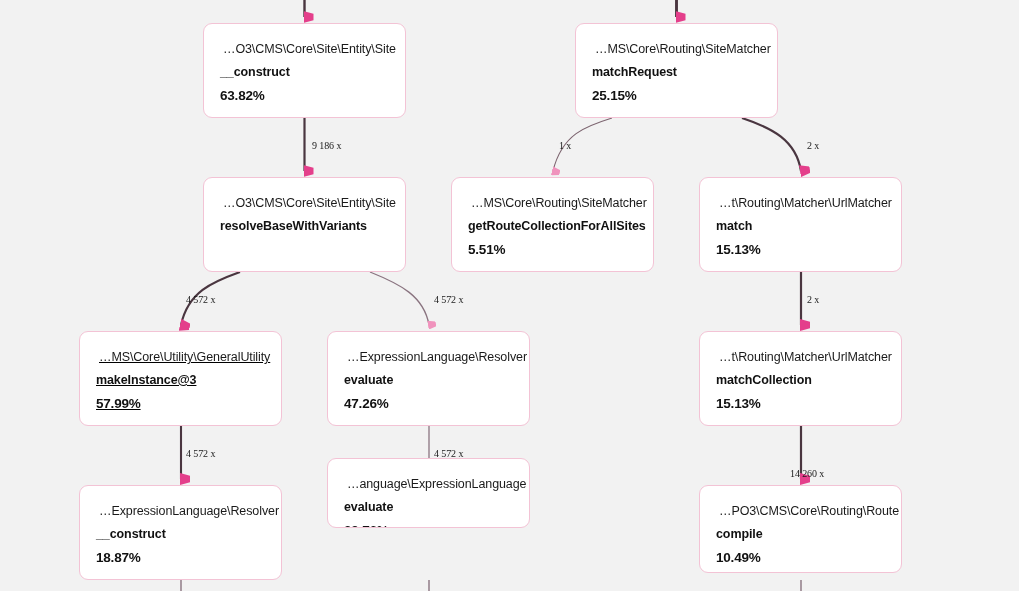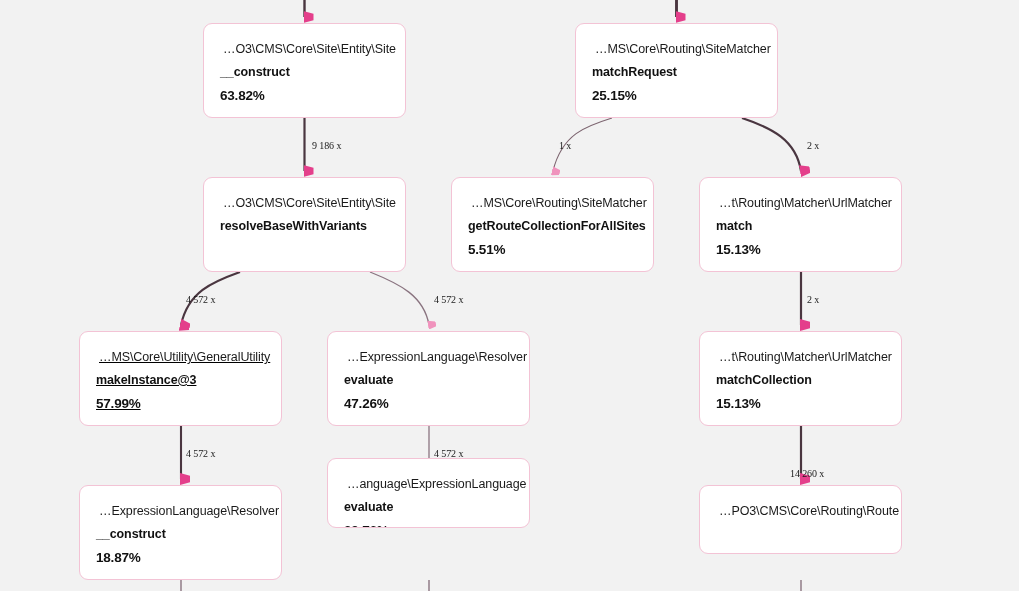--- a/index.html
+++ b/index.html
@@ -234,23 +234,25 @@
   </div>
 
   <div class="node" style="left:327px; top:458px; width:203px; height:70px;">
     <div class="node-inner">
       <div class="node-namespace">…anguage\ExpressionLanguage</div>
       <div class="node-method">evaluate</div>
       <div class="node-pct">39.76%</div>
     </div>
   </div>
 
-  <div class="node" style="left:699px; top:485px; width:203px; height:69px;">
+  <div class="node" style="left:699px; top:485px; width:203px; height:88px;">
     <div class="node-inner">
       <div class="node-namespace">…PO3\CMS\Core\Routing\Route</div>
+      <div class="node-method">compile</div>
+      <div class="node-pct">10.49%</div>
     </div>
   </div>
 
   <div class="edge-label" style="left:312px; top:139px;">9 186 x</div>
 
   <div class="edge-label" style="left:559px; top:139px;">1 x</div>
 
   <div class="edge-label" style="left:807px; top:139px;">2 x</div>
 
   <div class="edge-label" style="left:186px; top:293px;">4 572 x</div>

